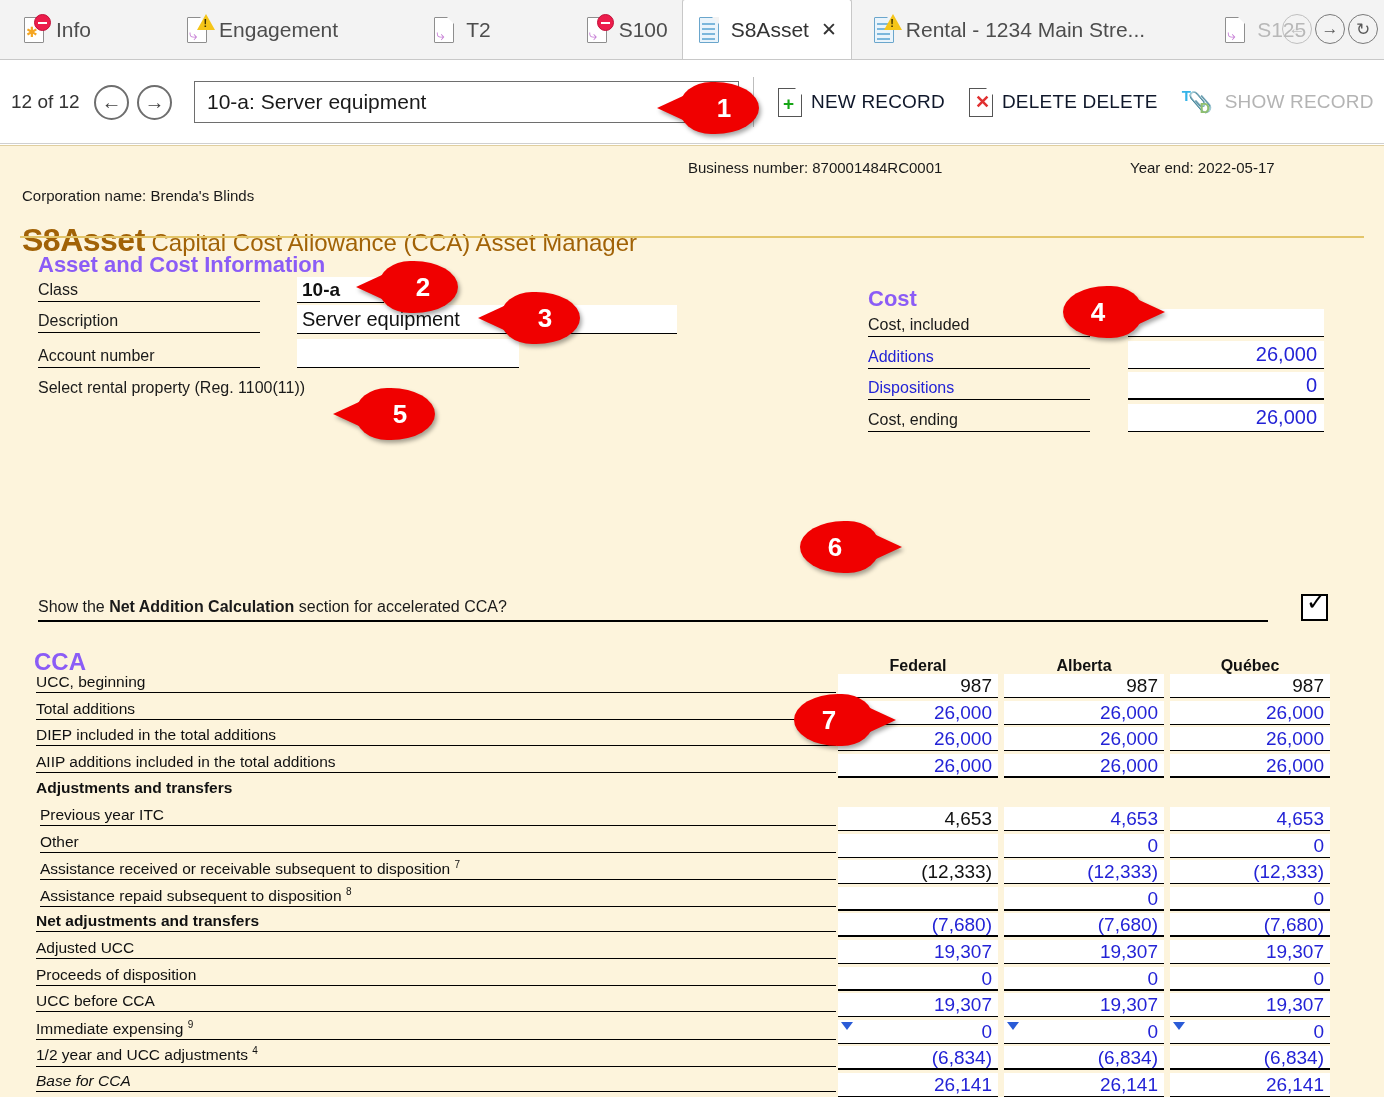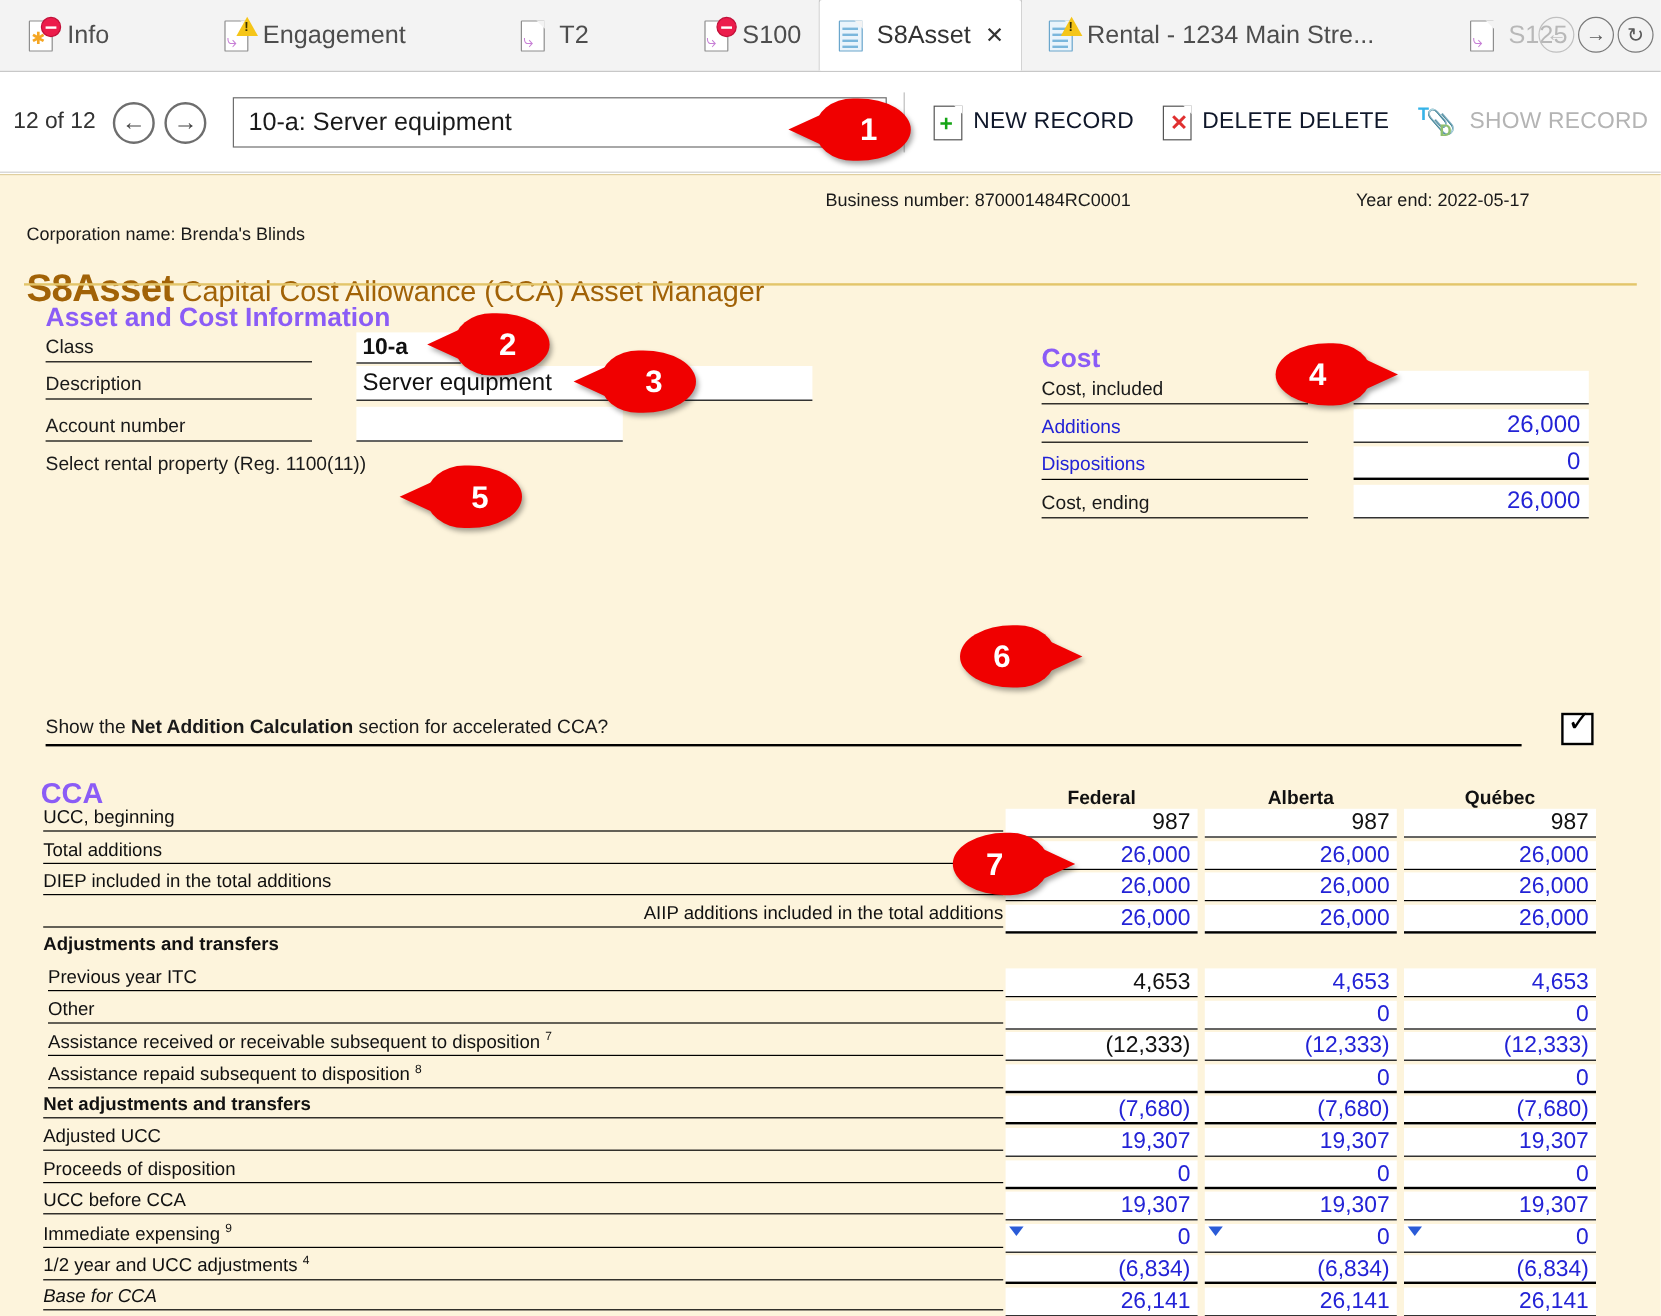--- a/index.html
+++ b/index.html
@@ -372,21 +372,21 @@
       <div class="cell blk" style="left: 1004px; top: 528px; width: 160px;">987</div>
       <div class="cell blk" style="left: 1170px; top: 528px; width: 160px;">987</div>
       <div class="rowlbl" style="left: 36px; top: 553.6px; width: 800px;">Total additions</div>
       <div class="cell" style="left: 838px; top: 554.6px; width: 160px;">26,000</div>
       <div class="cell" style="left: 1004px; top: 554.6px; width: 160px;">26,000</div>
       <div class="cell" style="left: 1170px; top: 554.6px; width: 160px;">26,000</div>
       <div class="rowlbl" style="left: 36px; top: 580.2px; width: 800px;">DIEP included in the total additions</div>
       <div class="cell" style="left: 838px; top: 581.2px; width: 160px;">26,000</div>
       <div class="cell" style="left: 1004px; top: 581.2px; width: 160px;">26,000</div>
       <div class="cell" style="left: 1170px; top: 581.2px; width: 160px;">26,000</div>
-      <div class="rowlbl" style="left: 36px; top: 606.8px; width: 800px; text-align: right;">AIIP additions included in the total additions</div>
+      <div class="rowlbl" style="left: 36px; top: 606.8px; width: 800px;">AIIP additions included in the total additions</div>
       <div class="cell thick" style="left: 838px; top: 607.8px; width: 160px;">26,000</div>
       <div class="cell thick" style="left: 1004px; top: 607.8px; width: 160px;">26,000</div>
       <div class="cell thick" style="left: 1170px; top: 607.8px; width: 160px;">26,000</div>
       <div class="rowlbl b noline" style="left: 36px; top: 633.4px; width: 800px;">Adjustments and transfers</div>
       <div class="rowlbl" style="left: 40px; top: 660px; width: 796px;">Previous year ITC</div>
       <div class="cell blk" style="left: 838px; top: 661px; width: 160px;">4,653</div>
       <div class="cell" style="left: 1004px; top: 661px; width: 160px;">4,653</div>
       <div class="cell" style="left: 1170px; top: 661px; width: 160px;">4,653</div>
       <div class="rowlbl" style="left: 40px; top: 686.6px; width: 796px;">Other</div>
       <div class="cell" style="left: 838px; top: 687.6px; width: 160px;"></div>

